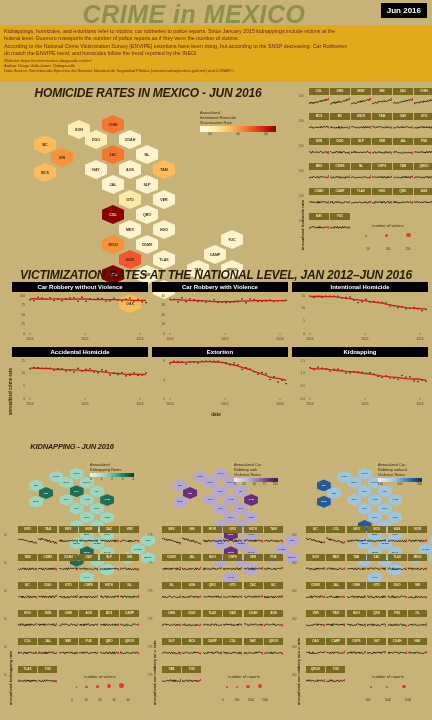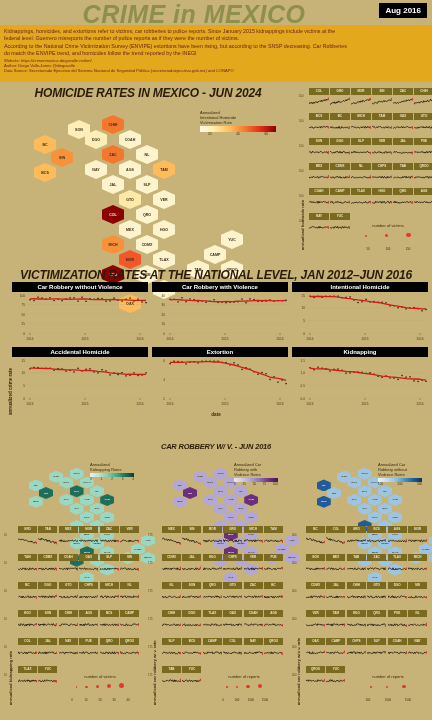--- a/index.html
+++ b/index.html
@@ -79,35 +79,35 @@
     text-align:center;line-height:6.5px;height:6.5px;
   }
   .size-legend-title{font-size:4px;color:#3a2a10;text-align:center;}
   .dot{border-radius:50%;background:#e03b2c;}
 </style>
 </head>
 <body>
 
 <div class="banner">
   <div class="banner-title">CRIME in MEXICO</div>
-  <div class="date-badge">Aug 2016</div>
+  <div class="date-badge">Jun 2016</div>
 </div>
 
 <div class="subhead">
   <p>Kidnappings, homicides, and extortions refer to victims; car robberies to police reports. Since January 2015 kidnappings include victims at the</p>
   <p>federal level. Guerrero misreports the number of police reports as if they were the number of victims.</p>
   <p>According to the National Crime Victimization Survey (ENVIPE) extortions have been rising, but according to the SNSP decreasing. Car Robberies</p>
   <p>do match the ENVIPE trend, and homicides follow the trend reported by the INEGI</p>
   <p class="small">Website: https://crimenmexico.diegovalle.net/en/</p>
   <p class="small">Author: Diego Valle-Jones @diegovalle</p>
   <p class="small">Data Source: Secretariado Ejecutivo del Sistema Nacional de Seguridad Pública (secretariadoejecutivo.gob.mx) and CONAPO</p>
 </div>
 
 <div style="position:absolute;left:0;top:86px;width:296px;">
-  <div class="sec-title">HOMICIDE RATES IN MEXICO - JUN 2024</div>
+  <div class="sec-title">HOMICIDE RATES IN MEXICO - JUN 2016</div>
 </div>
 <div id="homicide-hexmap" class="hexwrap" style="left:6px;top:98px;width:250px;height:150px;">
     <div class="hex" style="left: 62px; top: 22px; background: rgb(254, 239, 184);">
       <span>SON</span>
     </div>
     <div class="hex" style="left: 96px; top: 17px; background: rgb(244, 119, 46);">
       <span>CHIH</span>
     </div>
     <div class="hex" style="left: 28px; top: 37px; background: rgb(253, 187, 92);">
       <span>BC</span>
@@ -644,20 +644,21 @@
         <line x1="18" y1="41" x2="18" y2="43" stroke="#4a3a18" stroke-width="0.4"></line>
         <text x="73" y="48" class="tick" text-anchor="middle">2015</text>
         <line x1="73" y1="41" x2="73" y2="43" stroke="#4a3a18" stroke-width="0.4"></line>
         <text x="128" y="48" class="tick" text-anchor="middle">2016</text>
         <line x1="128" y1="41" x2="128" y2="43" stroke="#4a3a18" stroke-width="0.4"></line>
       </svg></div>
   </div>
 
 <div id="bottom-cols" style="position:absolute;left:0;top:440px;width:432px;height:280px;">
     <div style="position: absolute; left: 0px; top: 0px; width: 144px; height: 280px;">
+      <div class="sec-title small" style="margin-top: 2px;">KIDNAPPING - JUN 2016</div>
       <div class="hexwrap" style="left: 6px; top: 18px; width: 110px; height: 68px;">
         <div class="hex sm" style="left: 43.2px; top: 12.76px; background: rgb(155, 216, 196);">
           <span>SON</span>
         </div>
         <div class="hex sm" style="left: 63.6px; top: 9.86px; background: rgb(155, 216, 196);">
           <span>CHIH</span>
         </div>
         <div class="hex sm" style="left: 22.8px; top: 21.46px; background: rgb(155, 216, 196);">
           <span>BC</span>
         </div>
@@ -898,21 +899,20 @@
           </svg></div>
         <div style="position: absolute; left: -10px; top: 148px; font-size: 2.6px; color: rgb(74, 58, 24);">10</div>
         <div style="position: absolute; left: 44px; top: 148px; width: 84px; text-align: center;">
           <div class="size-legend-title">number of victims</div>
           <div style="height:8px;line-height:8px;"><span class="dot" style="display:inline-block;width:1.6px;height:1.6px;margin:0 4px;"></span><span class="dot" style="display:inline-block;width:2.5px;height:2.5px;margin:0 4px;"></span><span class="dot" style="display:inline-block;width:3.4000000000000004px;height:3.4000000000000004px;margin:0 4px;"></span><span class="dot" style="display:inline-block;width:4.300000000000001px;height:4.300000000000001px;margin:0 4px;"></span><span class="dot" style="display:inline-block;width:5.2px;height:5.2px;margin:0 4px;"></span></div>
           <div><span style="display:inline-block;width:14px;font-size:2.8px;">0</span><span style="display:inline-block;width:14px;font-size:2.8px;">10</span><span style="display:inline-block;width:14px;font-size:2.8px;">20</span><span style="display:inline-block;width:14px;font-size:2.8px;">30</span><span style="display:inline-block;width:14px;font-size:2.8px;">40</span></div>
         </div>
       </div>
     </div>
     <div style="position: absolute; left: 144px; top: 0px; width: 144px; height: 280px;">
-      <div class="sec-title small" style="margin-top: 2px;">CAR ROBBERY W/ V. - JUN 2016</div>
       <div class="hexwrap" style="left: 6px; top: 18px; width: 110px; height: 68px;">
         <div class="hex sm" style="left: 43.2px; top: 12.76px; background: rgb(179, 168, 212);">
           <span>SON</span>
         </div>
         <div class="hex sm" style="left: 63.6px; top: 9.86px; background: rgb(179, 168, 212);">
           <span>CHIH</span>
         </div>
         <div class="hex sm" style="left: 22.8px; top: 21.46px; background: rgb(179, 168, 212);">
           <span>BC</span>
         </div>

